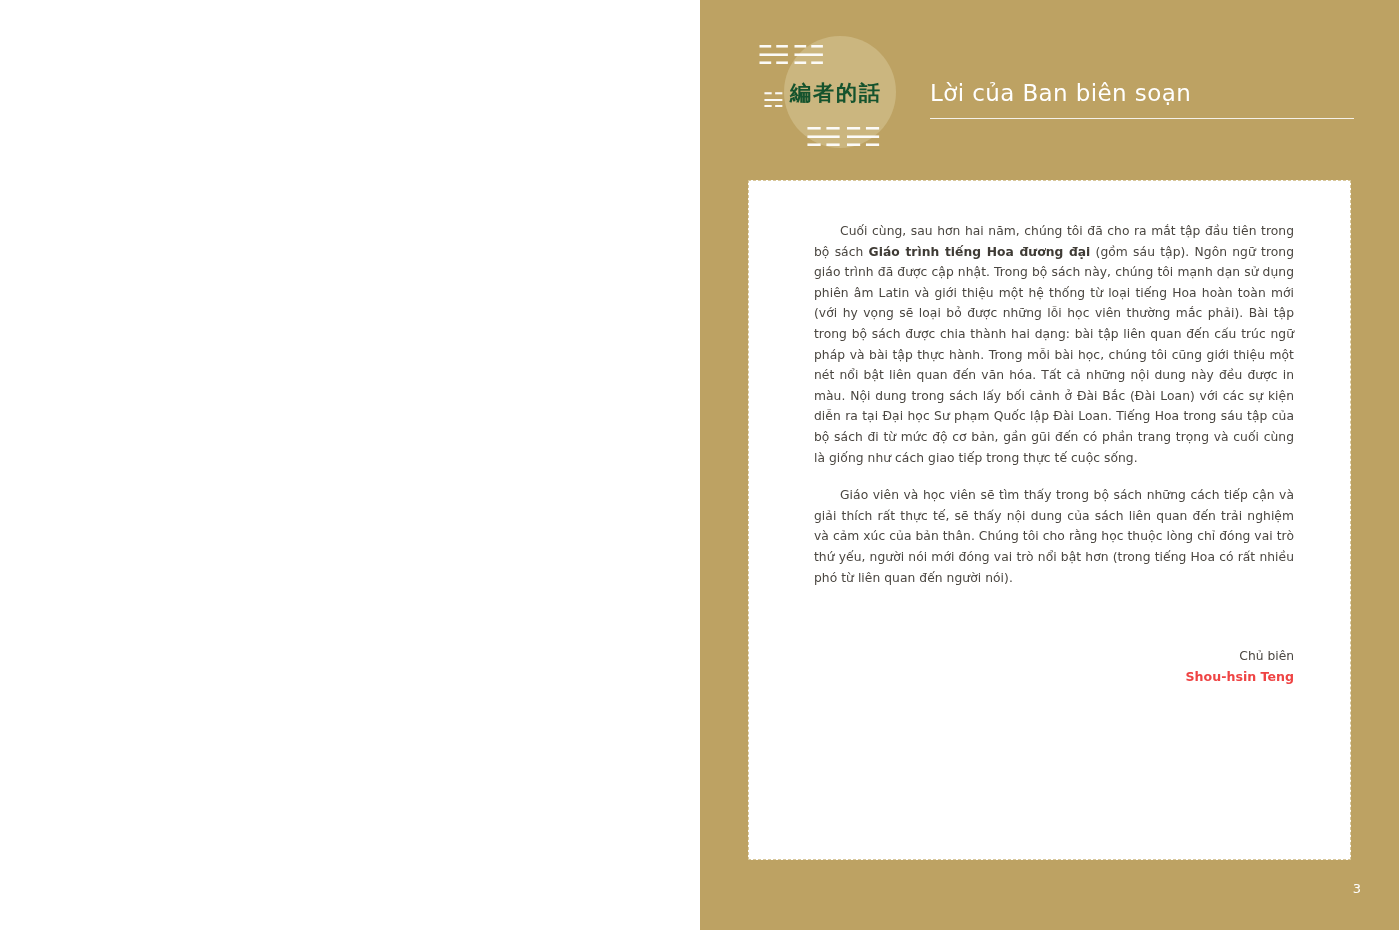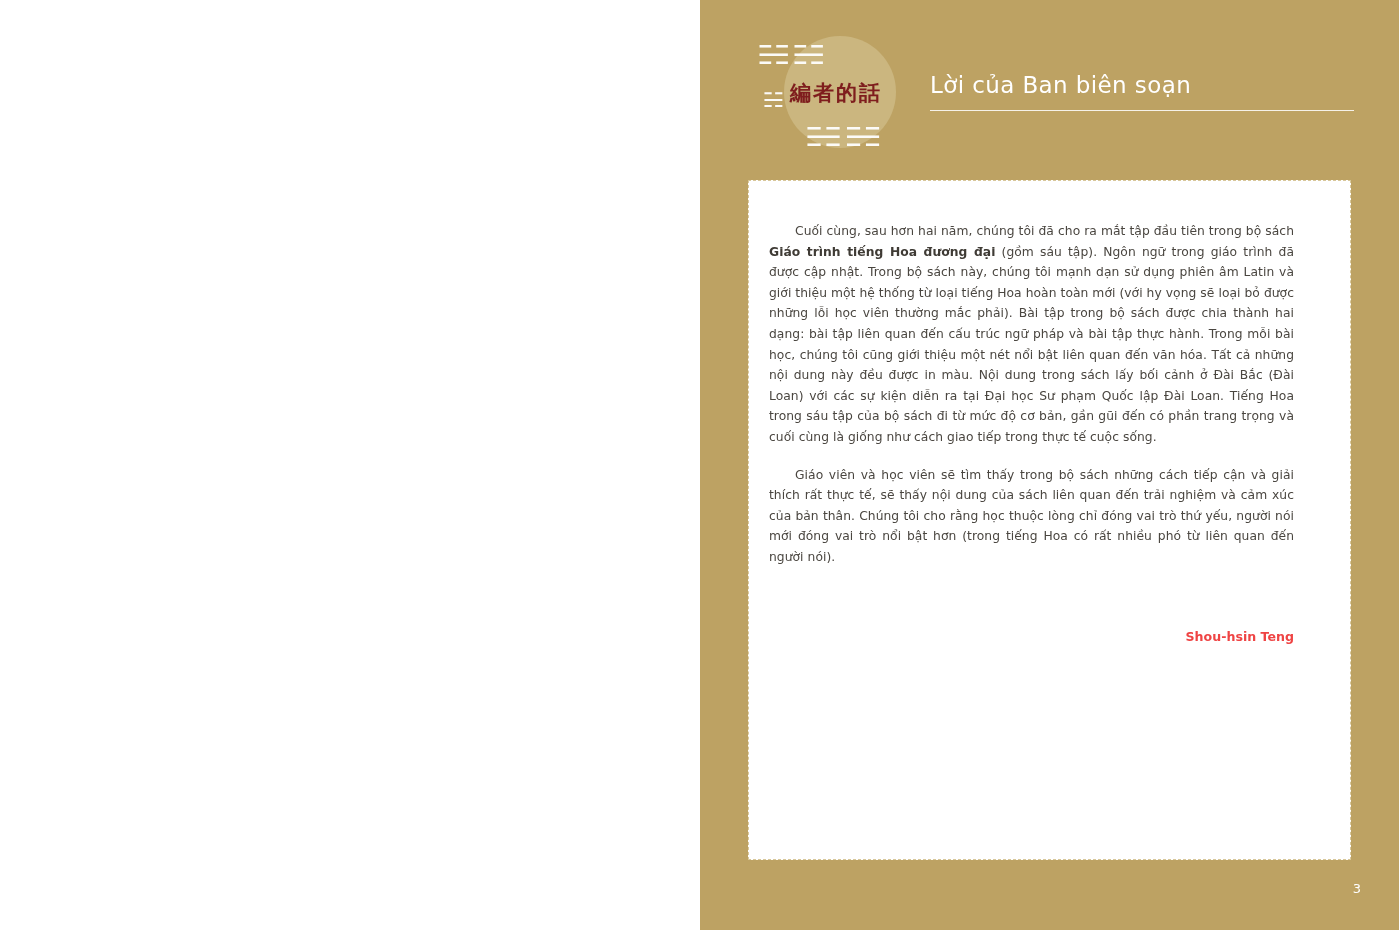--- a/index.html
+++ b/index.html
@@ -57,42 +57,42 @@
   }
   .medallion .cn {
     position: absolute;
     left: 0;
     top: 0;
     width: 148px;
     height: 130px;
     display: flex;
     align-items: center;
     justify-content: center;
-    color: #7f1d1d;
+    color: #14532d;
     font-size: 21px;
     letter-spacing: 2px;
     font-family: "DejaVu Sans", sans-serif;
     font-weight: bold;
     text-shadow: 0 0 1px rgba(0,0,0,0.08);
   }
   .cloud {
     position: absolute;
     color: #ffffff;
     font-size: 26px;
     line-height: 1;
     opacity: 0.95;
     font-family: "DejaVu Sans", sans-serif;
   }
   .cloud.top { left: 6px; top: 14px; transform: scaleX(1.5); }
   .cloud.bottom { left: 58px; top: 96px; transform: scaleX(1.7); }
   .cloud.left { left: 2px; top: 62px; transform: scaleX(1.2); font-size: 20px;}
   .title-wrap {
     position: absolute;
     left: 168px;
-    top: 44px;
+    top: 52px;
     right: 0;
   }
   .title {
     color: #ffffff;
     font-size: 23px;
     letter-spacing: 0.4px;
     font-weight: 400;
     font-family: "DejaVu Sans", sans-serif;
     padding-bottom: 12px;
   }
@@ -105,21 +105,21 @@
     position: absolute;
     left: 48px;
     top: 180px;
     width: 603px;
     height: 680px;
     background: #ffffff;
     border: 1px dashed #d8c79a;
     box-sizing: border-box;
   }
   .card-inner {
-    padding: 40px 56px 0 20px;
+    padding: 40px 56px 0 65px;
   }
   p.body {
     color: #4a4640;
     font-size: 12.3px;
     line-height: 20.6px;
     text-align: justify;
     margin: 0 0 17px 0;
     font-family: "DejaVu Sans", sans-serif;
     letter-spacing: 0.05px;
   }
@@ -175,20 +175,21 @@
 
     <div class="card">
       <div class="card-inner">
 
         <p class="body indent"><span>Cuối cùng, sau hơn hai năm, chúng tôi đã cho ra mắt tập đầu tiên trong bộ sách </span><span class="b">Giáo trình tiếng Hoa đương đại</span><span> (gồm sáu tập). Ngôn ngữ trong giáo trình đã được cập nhật. Trong bộ sách này, chúng tôi mạnh dạn sử dụng phiên âm Latin và giới thiệu một hệ thống từ loại tiếng Hoa hoàn toàn mới (với hy vọng sẽ loại bỏ được những lỗi học viên thường mắc phải). Bài tập trong bộ sách được chia thành hai dạng: bài tập liên quan đến cấu trúc ngữ pháp và bài tập thực hành. Trong mỗi bài học, chúng tôi cũng giới thiệu một nét nổi bật liên quan đến văn hóa. Tất cả những nội dung này đều được in màu. Nội dung trong sách lấy bối cảnh ở Đài Bắc (Đài Loan) với các sự kiện diễn ra tại Đại học Sư phạm Quốc lập Đài Loan. Tiếng Hoa trong sáu tập của bộ sách đi từ mức độ cơ bản, gần gũi đến có phần trang trọng và cuối cùng là giống như cách giao tiếp trong thực tế cuộc sống.</span></p>
 
         <p class="body indent">Giáo viên và học viên sẽ tìm thấy trong bộ sách những cách tiếp cận và giải thích rất thực tế, sẽ thấy nội dung của sách liên quan đến trải nghiệm và cảm xúc của bản thân. Chúng tôi cho rằng học thuộc lòng chỉ đóng vai trò thứ yếu, người nói mới đóng vai trò nổi bật hơn (trong tiếng Hoa có rất nhiều phó từ liên quan đến người nói).</p>
 
 
         <div class="sign">
+          <div class="role">Chủ biên</div>
           <div class="name">Shou-hsin Teng</div>
         </div>
 
       </div>
     </div>
 
     <div class="page-number">3</div>
 
   </div>
 </div>

